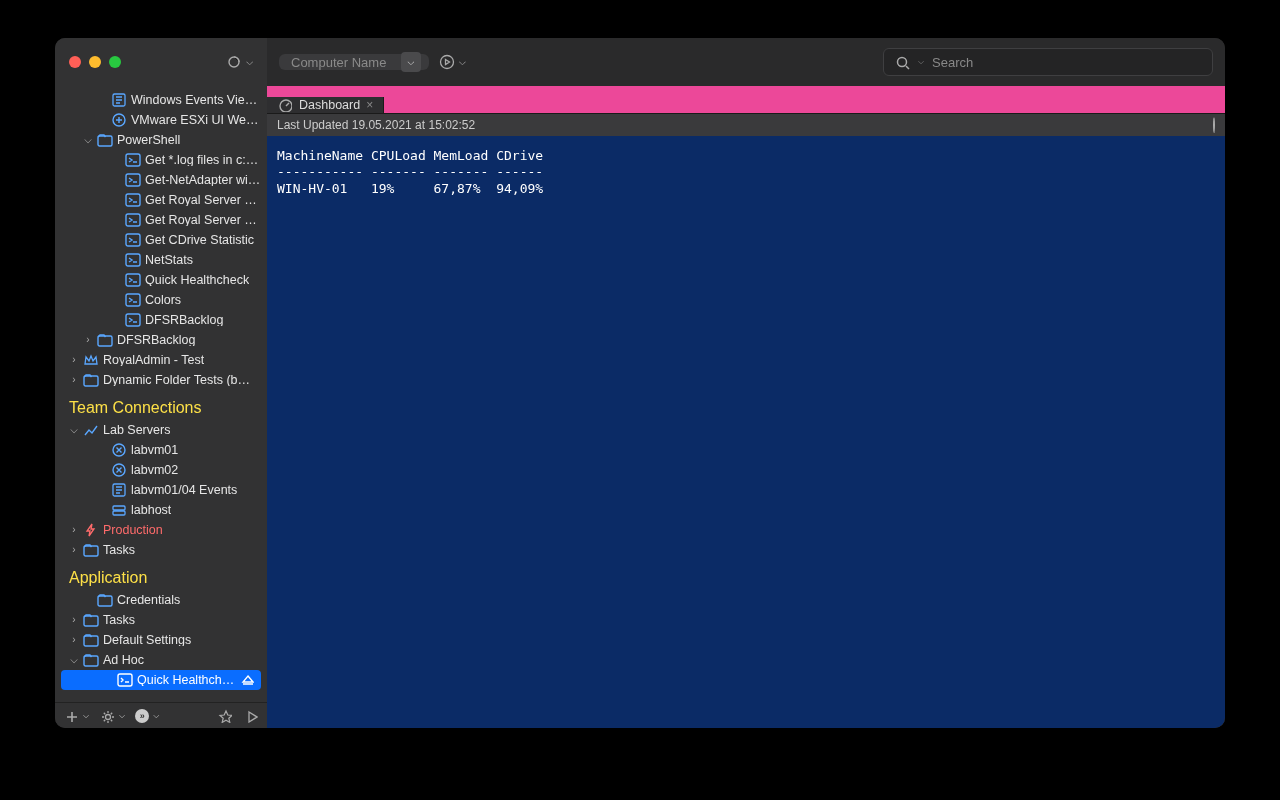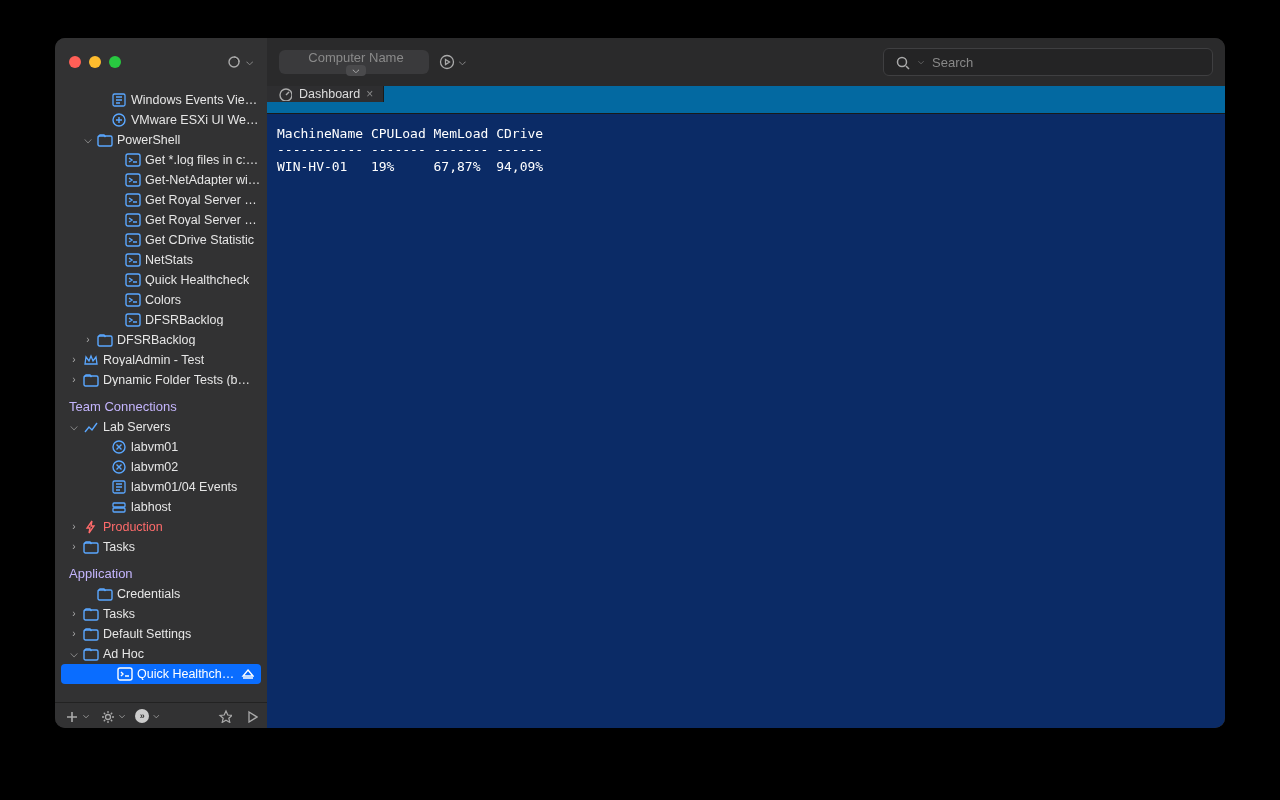--- a/index.html
+++ b/index.html
@@ -68,22 +68,22 @@
     border-radius: 4px;
     margin: 0 6px;
     color: #fff;
   }
   .tree-row.selected .icon svg { stroke: #fff; }
   .spacer { display:inline-block; flex-shrink:0; }
   .chevron { width: 10px; text-align:center; color:#aaa; font-size:10px; flex-shrink:0;}
   .icon { width: 16px; height:16px; display:flex; align-items:center; justify-content:center; flex-shrink:0;}
   .label { overflow:hidden; text-overflow: ellipsis; }
   .section-header {
-    color: #c4b5fd;
-    font-size: 13px;
+    color: #fde047;
+    font-size: 16px;
     padding: 10px 14px 4px;
     font-weight: 500;
   }
   .sidebar-footer {
     height: 26px;
     border-top: 1px solid #222;
     display:flex;
     align-items:center;
     padding: 0 8px;
     gap: 10px;
@@ -100,28 +100,27 @@
   .toolbar {
     height: 48px;
     display: flex;
     align-items: center;
     padding: 0 12px;
     gap: 10px;
   }
   .combo {
     background: #3a3a3c;
     border-radius: 6px;
-    height: 24px;
+    height: 16px;
     display:flex;
     align-items:center;
     padding: 0 8px 0 12px;
     color:#8a8a8a;
     width: 150px;
     justify-content: space-between;
-    flex-direction: column;
   }
   .combo .chev-box {
     width:20px;height:20px;border-radius:4px;background:#4a4a4c;
     display:flex;align-items:center;justify-content:center;font-size:9px;color:#ccc;
   }
   .play-dd { display:flex; align-items:center; gap:4px; color:#aaa; }
   .searchbox {
     margin-left:auto;
     background:#242425;
     border:1px solid #3f3f41;
@@ -129,23 +128,23 @@
     height:28px;
     width:330px;
     display:flex;
     align-items:center;
     padding:0 10px;
     gap:8px;
     color:#888;
   }
   .tabs {
     height: 28px;
-    background: #0369a1;
+    background: #ec4899;
     display:flex;
-    align-items:flex-start;
+    align-items:flex-end;
     border-bottom: 1px solid #1a1a1a;
   }
   .tab {
     display:flex;
     align-items:center;
     gap:6px;
     padding: 0 10px;
     font-size:12.5px;
     color:#ddd;
     border-right:1px solid #1a1a1a;
@@ -621,20 +620,24 @@
         <span class="icon">
             <svg width="14" height="14" class="grey-stroke">
               <use href="#i-gauge"></use>
             </svg>
           </span>
         <span>Dashboard</span>
         <span class="close">×</span>
       </div>
     </div>
 
+    <div class="statusbar">
+      <span>Last Updated 19.05.2021 at 15:02:52</span>
+      <span><span class="refresh-icon"></span></span>
+    </div>
 
     <div class="terminal" id="terminal">MachineName CPULoad MemLoad CDrive
 ----------- ------- ------- ------
 WIN-HV-01   19%     67,87%  94,09%
 </div>
   </div>
 
 </div>
 
 </body></html>

